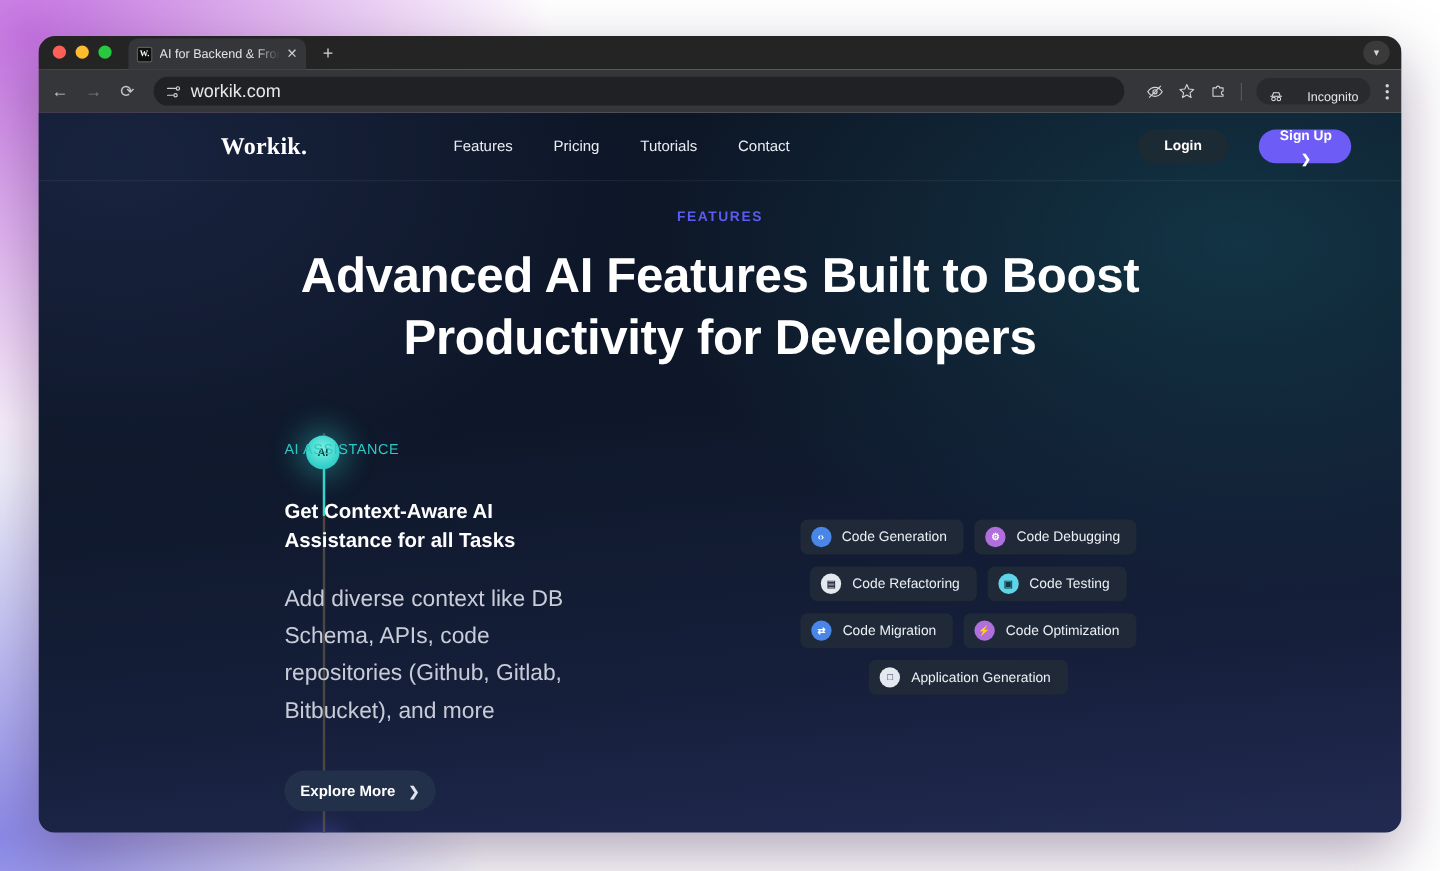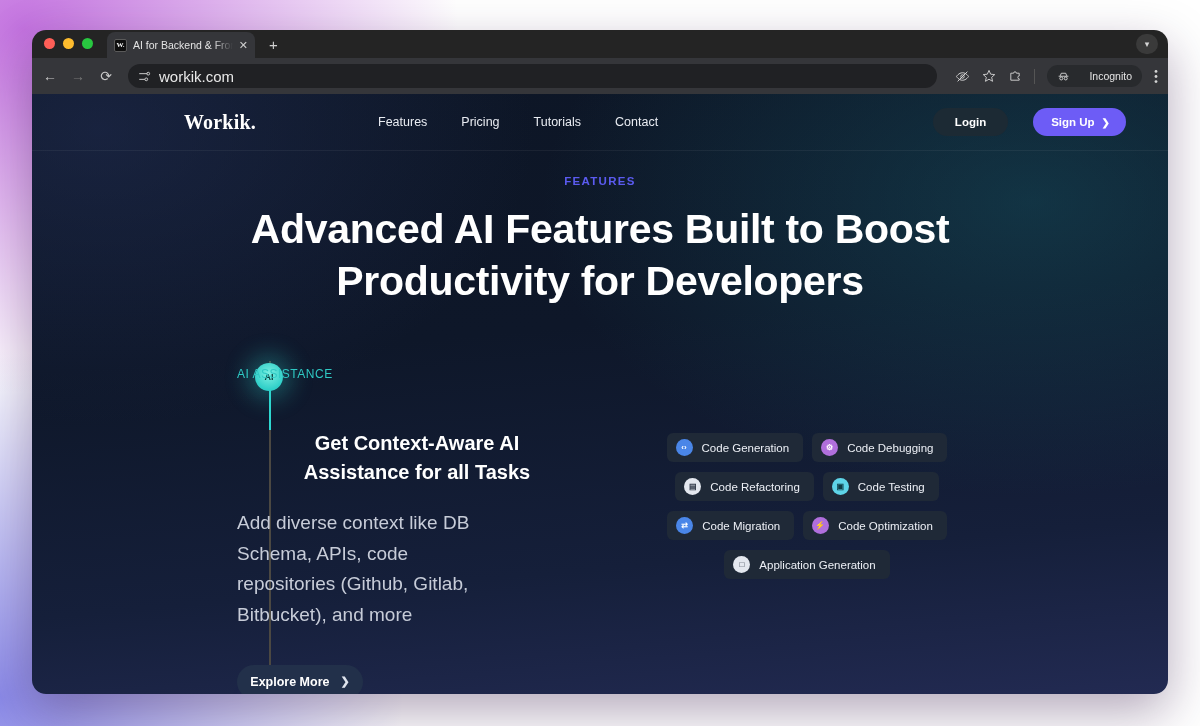--- a/index.html
+++ b/index.html
@@ -126,21 +126,21 @@
     position: relative;
   }
   .omnibox-url { color: #e8e8e8; font-size: 15px; }
   .tb-right { display: flex; align-items: center; gap: 12px; padding-left: 6px; }
   .tb-icon { color: #d5d5d5; font-size: 12px; display: flex; align-items: center; }
   .vdiv { width: 1px; height: 15px; background: #555; }
   .incognito {
     height: 22px;
     border-radius: 11px;
     background: #282a2d;
-    display: flex; align-items: center; gap: 19px;
+    display: flex; align-items: flex-end; gap: 19px;
     padding: 0 10px;
     color: #e4e4e4; font-size: 10.5px;
   }
 
   
   .page {
     height: 600px;
     position: relative;
     overflow: hidden;
     background:
@@ -177,21 +177,21 @@
     color: #ffffff;
     font-size: 11.5px; font-weight: 600;
     display: flex; align-items: center;
   }
   .btn-signup {
     height: 28px; padding: 0 16px 0 18px;
     border-radius: 14px;
     background: #6d5cf6;
     color: #ffffff;
     font-size: 11.5px; font-weight: 600;
-    display: flex; align-items: center; gap: 7px;
+    display: flex; align-items: center; gap: 7px; flex-direction: column;
   }
   .btn-signup .chev { font-size: 10px; }
 
   
   .hero { text-align: center; padding-top: 24px; }
   .eyebrow {
     color: #5b5bf0;
     font-size: 11.5px;
     font-weight: 700;
     letter-spacing: 1.3px;
@@ -250,25 +250,24 @@
   }
 
   .left-col { width: 360px; position: relative; z-index: 4; }
   .kicker {
     font-size: 12px; font-weight: 400; letter-spacing: .5px;
     margin-top: 6px;
   }
   .kicker.ai { color: #2fc9c4; }
   .feat-title {
     color: #ffffff;
-    font-size: 20px;
+    font-size: 17px;
     font-weight: 700;
     line-height: 1.42;
-    margin-top: 48px;
-    text-align: center;
+    margin-top: 34px;
   }
   .feat-desc {
     color: #c7ccd8;
     font-size: 19px;
     line-height: 1.62;
     margin-top: 22px;
     max-width: 310px;
   }
   .btn-explore {
     margin-top: 34px;

